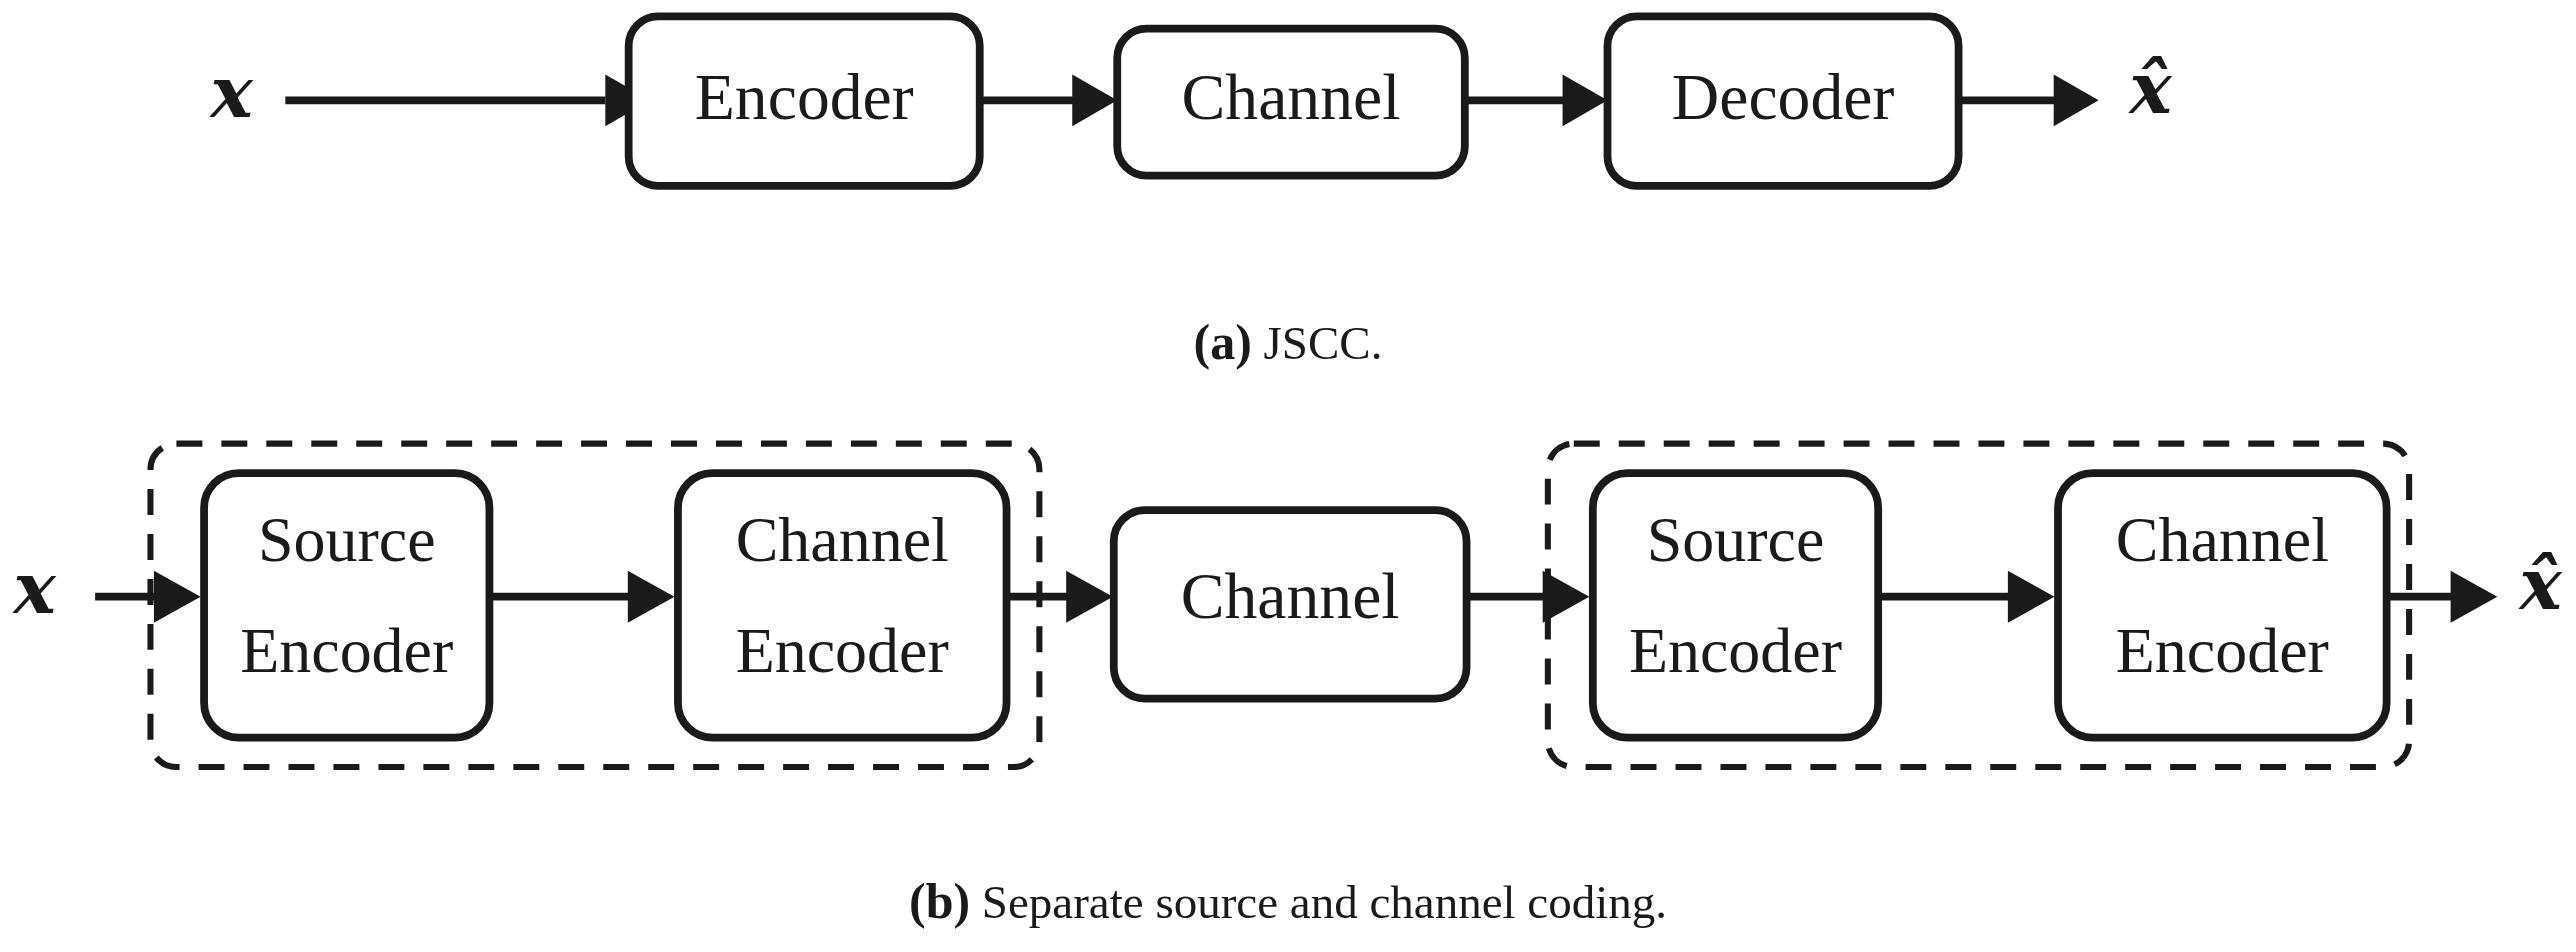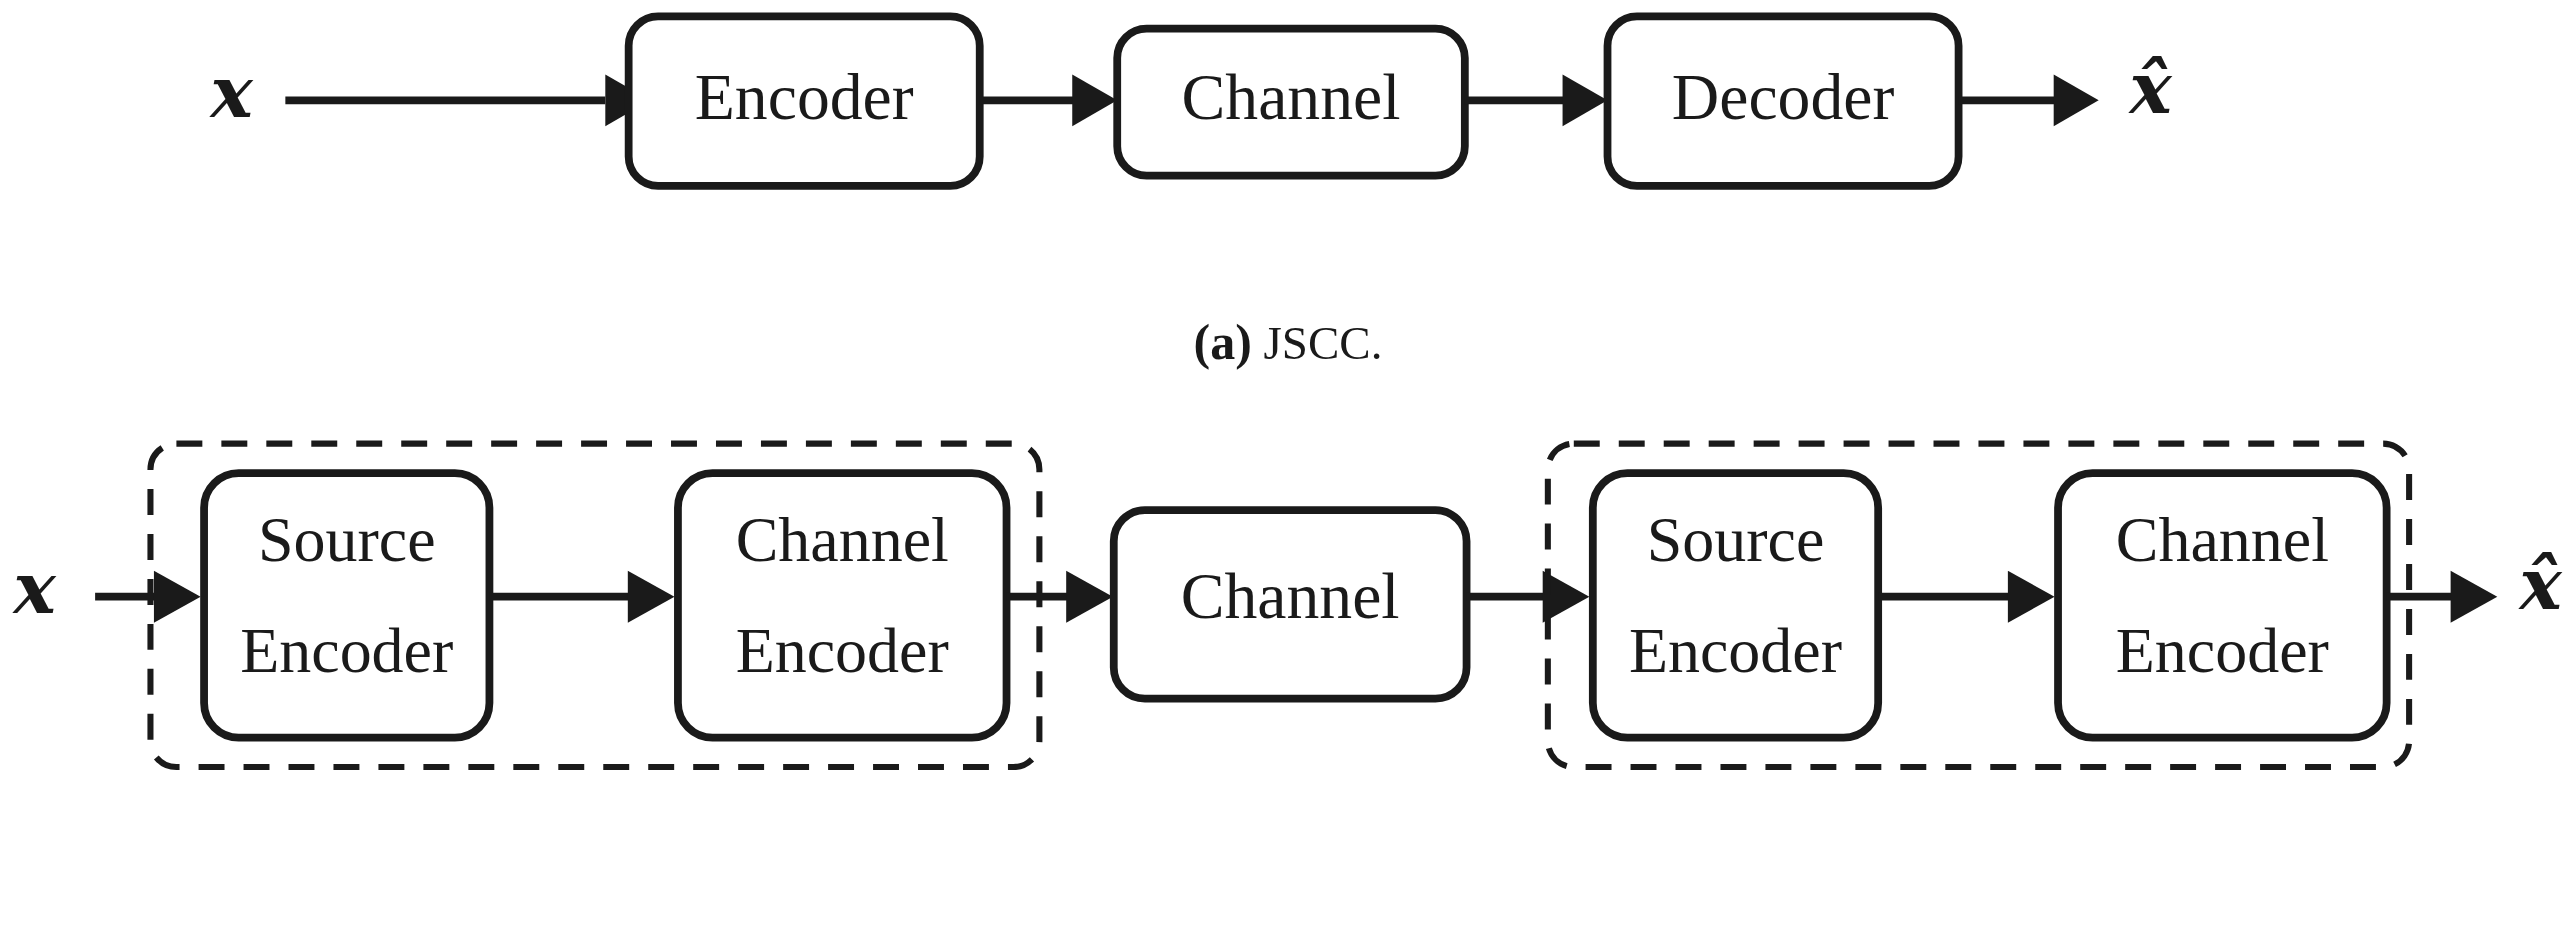--- a/index.html
+++ b/index.html
@@ -206,15 +206,18 @@
       </g>
 
       <text class="signal-label" x="2938" y="686">𝒙̂</text>
     </g>
   </svg>
 
   <div class="caption" id="caption-a">
     <span class="cap-tag">(a)</span><span> JSCC.</span>
   </div>
 
+  <div class="caption" id="caption-b">
+    <span class="cap-tag">(b)</span><span> Separate source and channel coding.</span>
+  </div>
 
 </div>
 
 
 </body></html>

